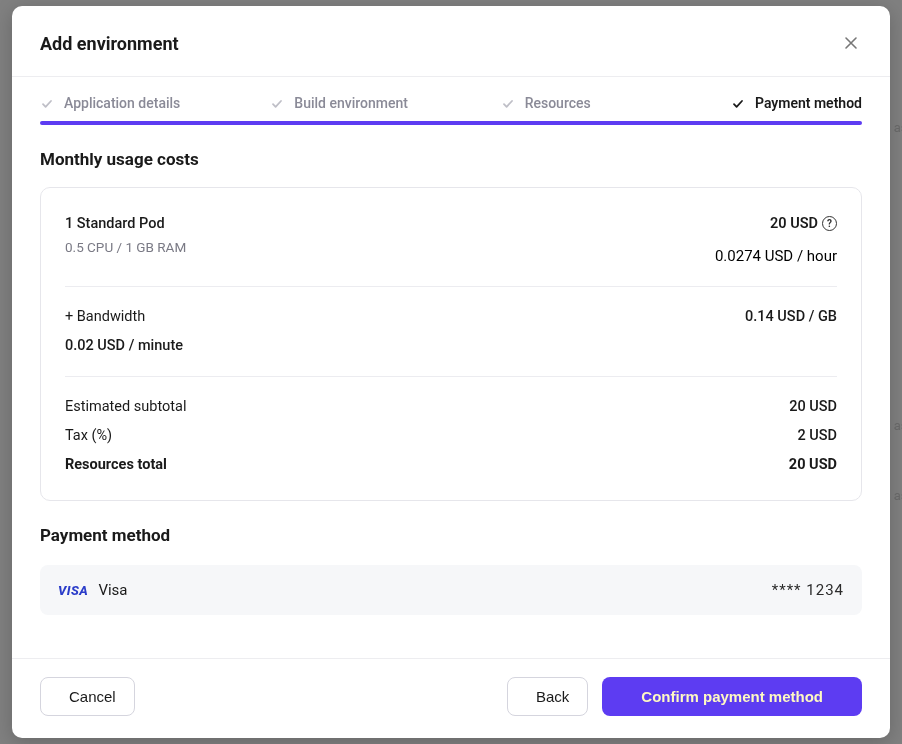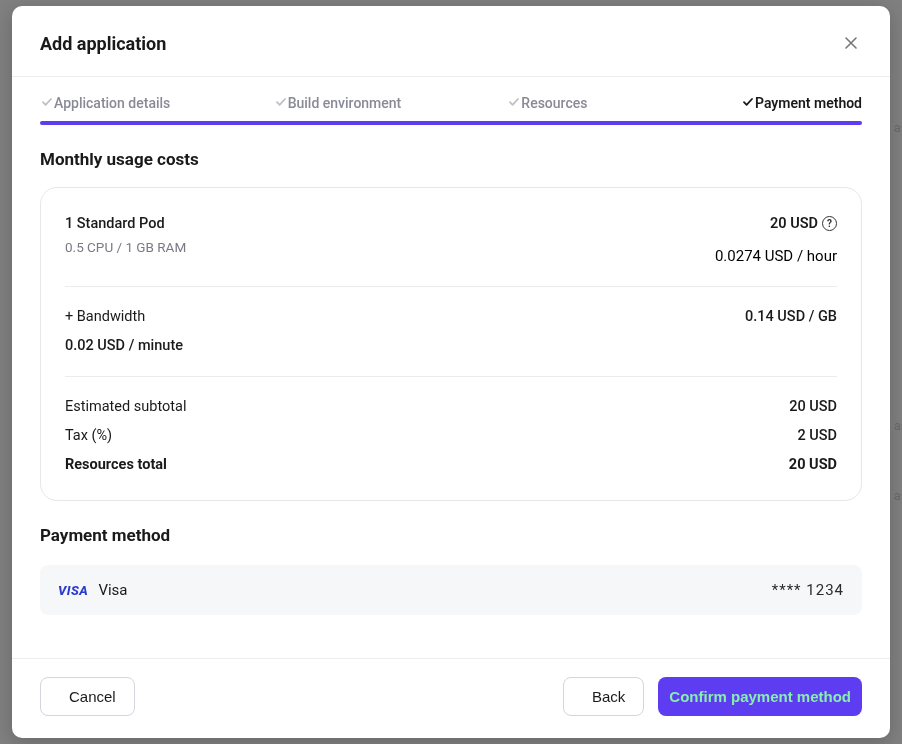--- a/index.html
+++ b/index.html
@@ -31,21 +31,21 @@
   }
 
   .divider { height:1px; background:#ededf0; width:100%; }
 
   .stepper {
     display:flex; align-items:center; gap:0;
     padding:18px 28px 10px 28px;
     position:relative;
   }
   .step {
-    display:flex; align-items:flex-start; gap:0;
+    display:flex; align-items:flex-end; gap:10px;
     flex:1;
     font-size:14px;
   }
   .step .check {
     width:14px; height:14px; color:#bfbfc7;
     display:flex; align-items:center; justify-content:center;
     flex-shrink:0;
   }
   .step.active .check { color:#1a1a1a; }
   .step .label { color:#8a8a97; font-weight:500; }
@@ -60,21 +60,21 @@
 
   .section-title {
     font-size:17px;
     font-weight:700;
     padding:24px 19px 14px 28px;
   }
 
   .card {
     margin:4px 28px 0 28px;
     border:1px solid #e6e6eb;
-    border-radius:17px;
+    border-radius:10px;
     padding:24px 24px;
   }
 
   .row {
     display:flex;
     justify-content:space-between;
     align-items:flex-start;
     font-size:14.5px;
     line-height:1.6;
   }
@@ -136,44 +136,44 @@
     border:1px solid transparent;
     background:#fff;
   }
   .btn-secondary {
     border-color:#d5d5de;
     color:#1a1a1a;
     padding-left:28px;
   }
   .btn-primary {
     background:#5d3cf2;
-    color:#86efac;
+    color:#fef9c3;
     font-weight:600;
-    padding:10px 10px;
+    padding:10px 38px;
   }
 
   .bg-text {
     position:absolute; color:#6a6a6a; font-size:13px;
     right:0; transform:translateX(40%);
   }
   .bg1{top:120px} .bg2{top:418px} .bg3{top:488px}
 
   svg { display:block; }
 </style>
 </head>
 <body>
 
 <span class="bg-text bg1">as</span>
 <span class="bg-text bg2">as</span>
 <span class="bg-text bg3">as</span>
 
 <div class="modal">
 
   <div class="modal-header">
-    <div class="modal-title">Add application</div>
+    <div class="modal-title">Add environment</div>
     <button class="close-btn" aria-label="Close">
       <span>
         <svg width="14" height="14" viewBox="0 0 14 14">
             <path d="M2 2 L12 12 M12 2 L2 12" stroke="#777" stroke-width="1.6" stroke-linecap="round"></path>
           </svg>
       </span>
     </button>
   </div>
 
   <div class="divider"></div>

